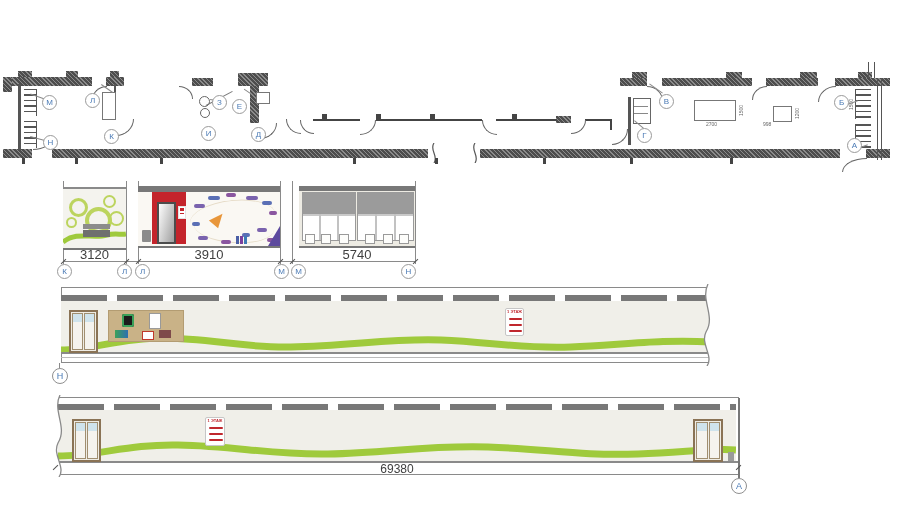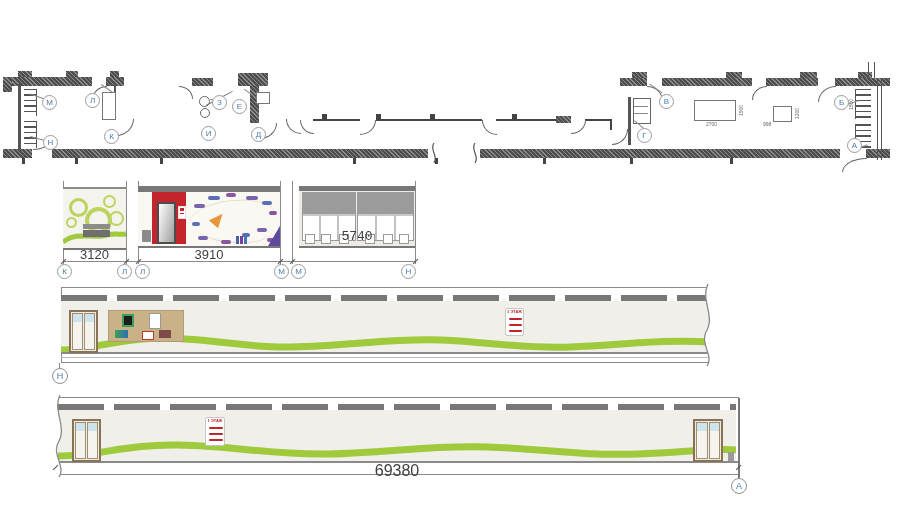--- a/index.html
+++ b/index.html
@@ -230,21 +230,21 @@
       <div class="abs stool" style="left:6px;top:48px;width:8px;height:8px;"></div>
       <div class="abs stool" style="left:22px;top:48px;width:8px;height:8px;"></div>
       <div class="abs stool" style="left:40px;top:48px;width:8px;height:8px;"></div>
       <div class="abs stool" style="left:66px;top:48px;width:8px;height:8px;"></div>
       <div class="abs stool" style="left:84px;top:48px;width:8px;height:8px;"></div>
       <div class="abs stool" style="left:100px;top:48px;width:8px;height:8px;"></div>
     </div>
 
     <div class="abs dim" style="left:63px;top:247px;width:63px;">3120</div>
     <div class="abs dim" style="left:138px;top:247px;width:142px;">3910</div>
-    <div class="abs dim" style="left:299px;top:229px;width:116px;font-family:Liberation Mono, monospace;">5740</div>
+    <div class="abs dim" style="left:299px;top:247px;width:116px;">5740</div>
     <div class="abs ln" style="left:63px;top:261px;width:353px;height:1px;"></div>
     <div class="abs tick" style="left:60px;top:261px;"></div>
     <div class="abs tick" style="left:123px;top:261px;"></div>
     <div class="abs tick" style="left:135px;top:261px;"></div>
     <div class="abs tick" style="left:277px;top:261px;"></div>
     <div class="abs tick" style="left:289px;top:261px;"></div>
     <div class="abs tick" style="left:412px;top:261px;"></div>
 
     <div class="abs mk" style="left:57px;top:264px;">К</div>
     <div class="abs mk" style="left:117px;top:264px;">Л</div>
@@ -320,19 +320,19 @@
     </div>
     <div class="abs" style="left:728px;top:452px;width:6px;height:9px;background:#9a9a9a;"></div>
 
     <div class="abs sign" style="left:205px;top:417px;width:20px;height:29px;">
       <div class="t">1 ЭТАЖ</div>
       <div class="sbar" style="left:3px;top:9px;width:14px;"></div>
       <div class="sbar" style="left:3px;top:15px;width:14px;"></div>
       <div class="sbar" style="left:3px;top:21px;width:14px;"></div>
     </div>
 
-    <div class="abs dim" style="left:55px;top:462px;width:684px;font-size:16px;">69380</div>
+    <div class="abs dim" style="left:55px;top:462px;width:684px;font-size:12px;">69380</div>
     <div class="abs tick" style="left:52px;top:467px;"></div>
     <div class="abs tick" style="left:735px;top:467px;"></div>
     <div class="abs mk2" style="left:731px;top:478px;">А</div>
   </div>
 
 </div>
 
 </body></html>

